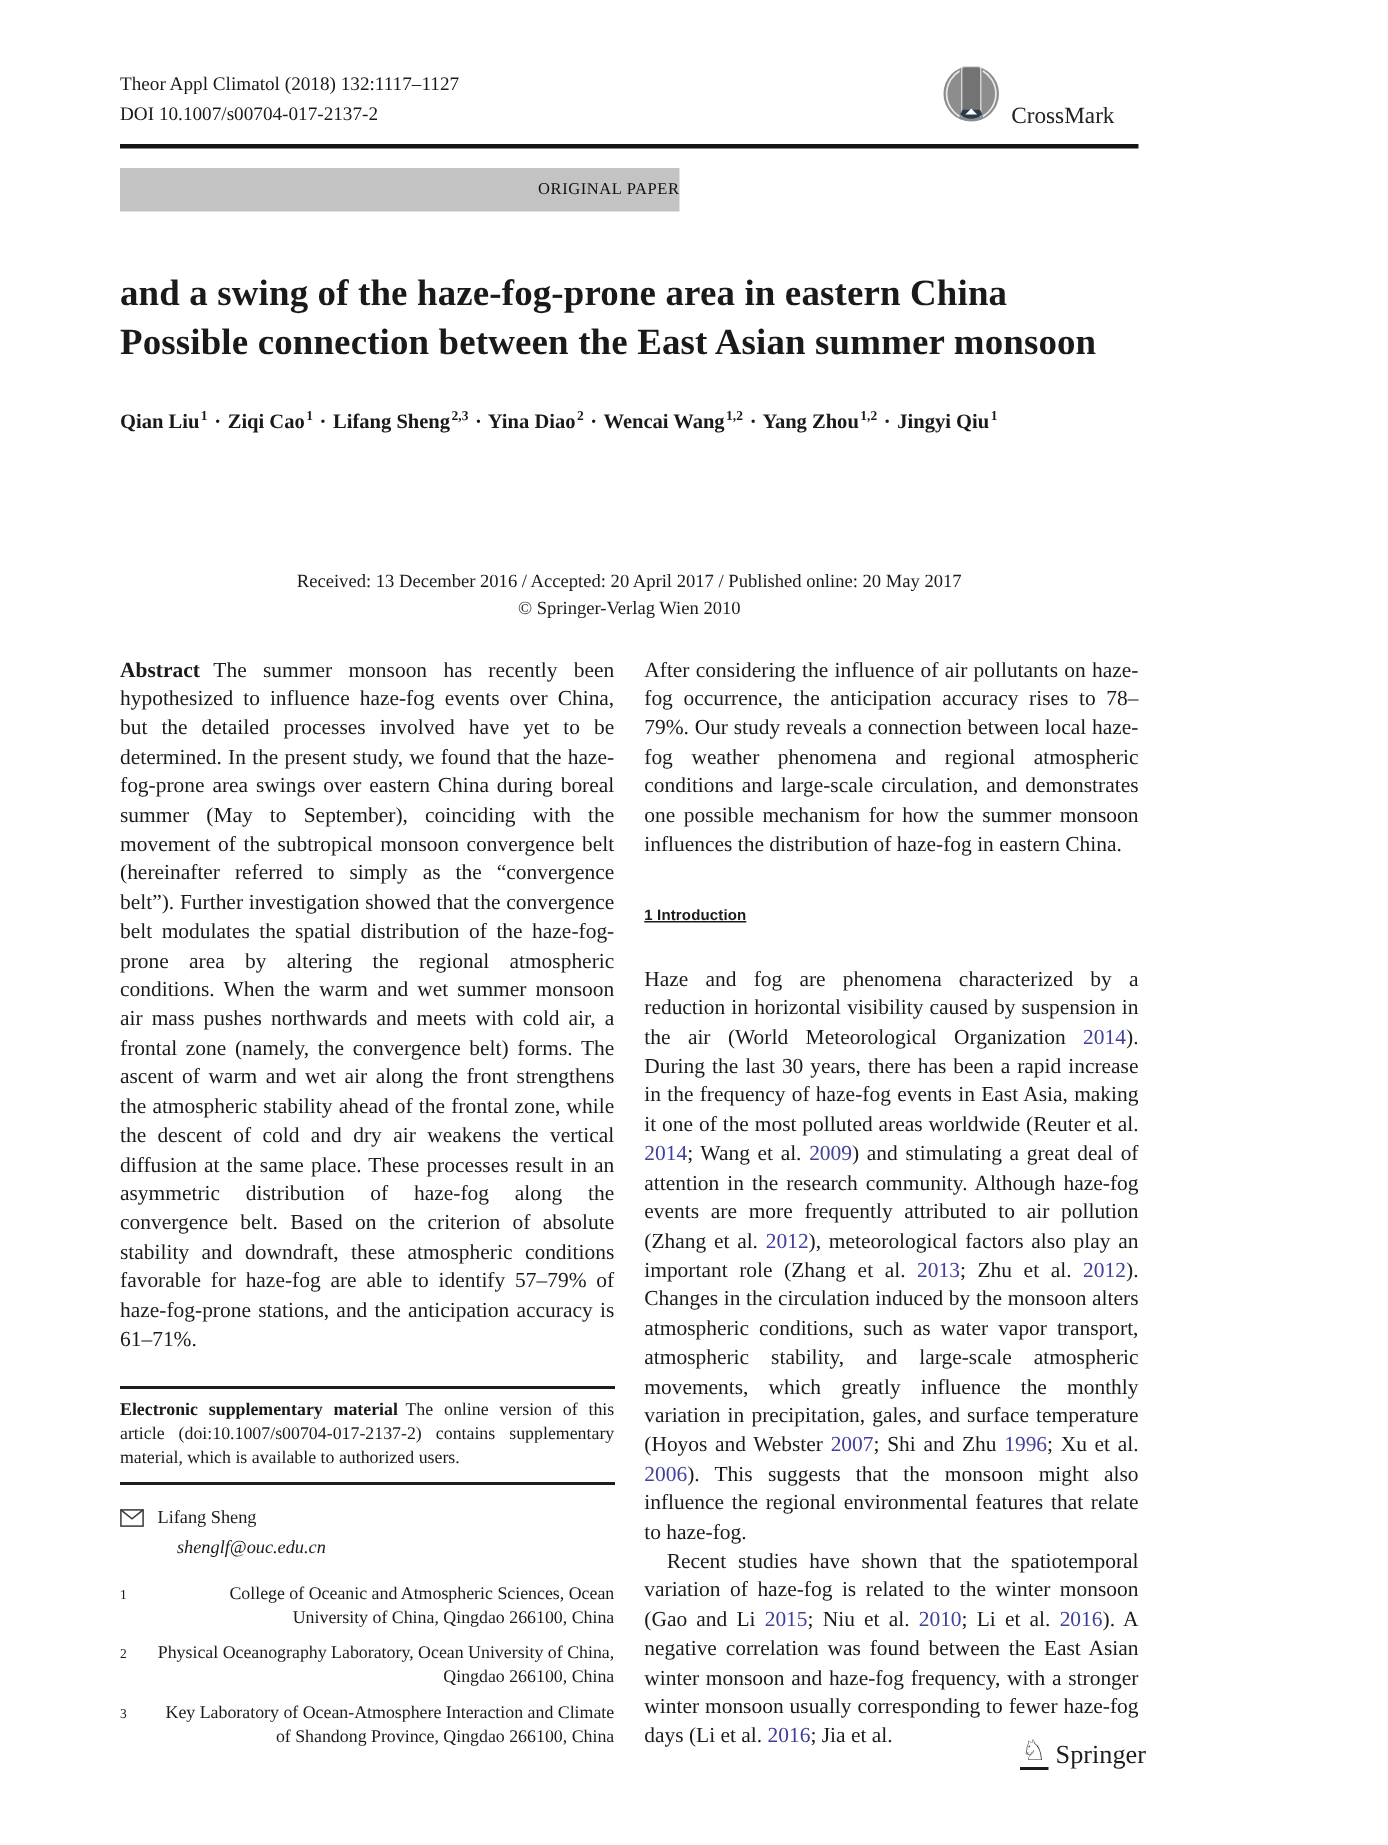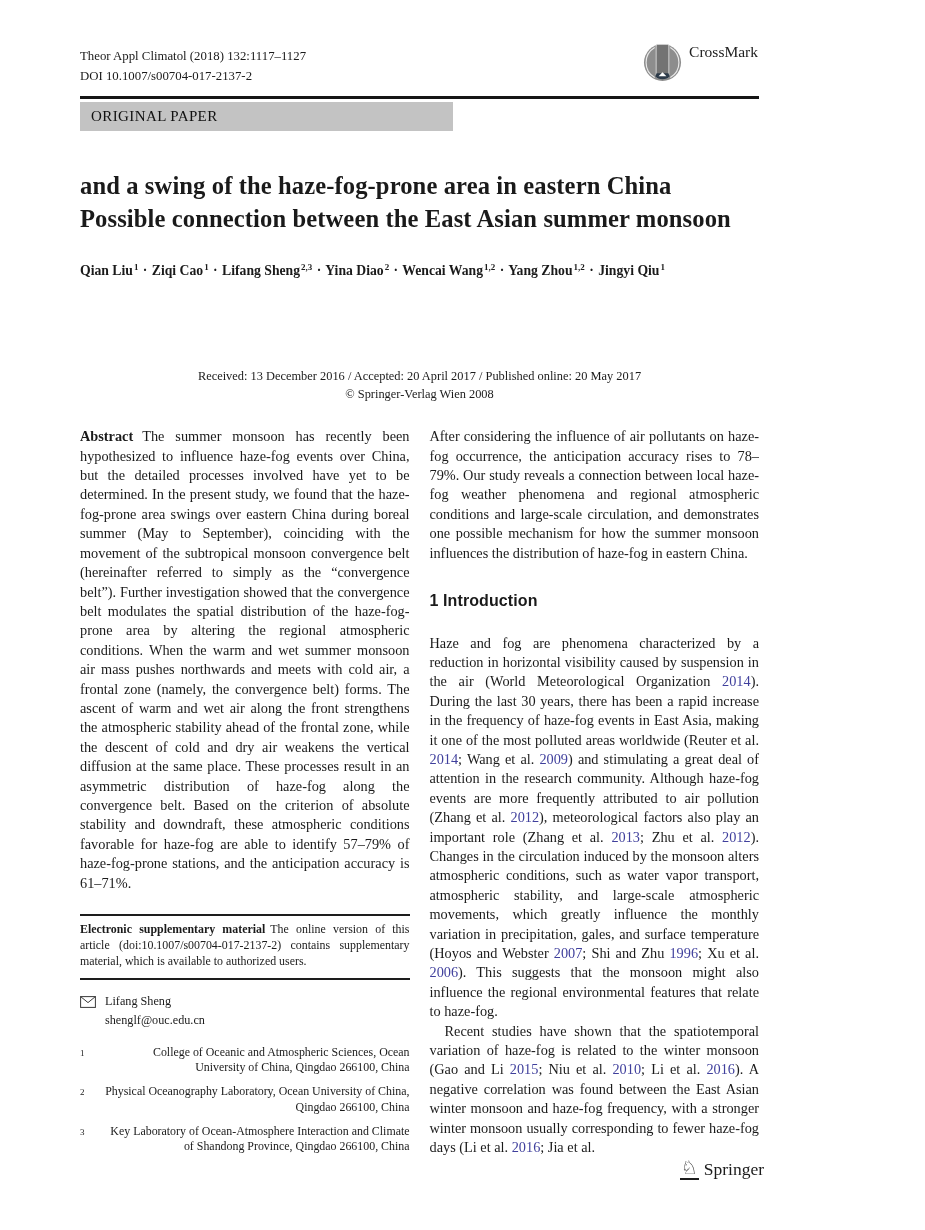--- a/index.html
+++ b/index.html
@@ -10,26 +10,26 @@
   }
   *{margin:0;padding:0;box-sizing:border-box;}
   html,body{background:#ffffff;}
   body{width:925px;height:1230px;overflow:hidden;font-family:"Liberation Serif",serif;color:var(--ink);}
   .page{position:relative;width:838px;height:1230px;}
   .content{padding:0 79px 0 80px;}
 
   
   .masthead{padding-top:47px;display:flex;justify-content:space-between;align-items:flex-start;}
   .journal-meta{font-size:12.8px;line-height:1.55;}
-  .crossmark{display:flex;align-items:flex-start;gap:7px;margin-top:-4px;margin-right:1px;cursor:pointer;}
+  .crossmark{display:flex;align-items:flex-end;gap:7px;margin-top:-4px;margin-right:16px;cursor:pointer;}
   .crossmark-text{font-size:15.5px;color:#222;}
 
   .top-rule{height:3px;background:#151515;margin-top:9px;}
-  .banner{margin-top:3px;width:373px;height:29px;background:var(--banner-gray);
-          font-size:15px;line-height:29px;padding-left:11px;letter-spacing:.4px;color:#111;}
+  .banner{margin-top:13px;width:373px;height:29px;background:var(--banner-gray);
+          font-size:11px;line-height:29px;padding-left:11px;letter-spacing:.4px;color:#111;text-align:right;}
 
   
   .title{margin-top:38px;font-size:24.6px;font-weight:bold;line-height:1.36;letter-spacing:.1px;}
   .title span{display:block;}
   .authors{margin-top:24px;font-size:13.7px;font-weight:bold;line-height:1.62;width:780px;}
   .author-unit{white-space:nowrap;}
   .author-unit sup{font-size:9px;font-weight:bold;margin-left:1px;}
   .author-sep{padding:0 1px;}
 
   
@@ -43,31 +43,31 @@
 
   
   .esm{margin-top:21px;border-top:2px solid #1d1d1d;border-bottom:2px solid #1d1d1d;
        padding:6px 0 8px;font-size:11.9px;line-height:15.9px;text-align:justify;}
   .esm b{margin-right:5px;}
 
   
   .correspondence{margin-top:13px;font-size:12.2px;line-height:16.5px;}
   .corr-row{display:flex;align-items:flex-start;gap:9px;}
   .envelope{margin-top:3px;flex:none;}
-  .email{margin-left:25px;cursor:pointer;}
+  .email{margin-left:38px;cursor:pointer;font-style:italic;}
 
   
   .affiliations{margin-top:16px;font-size:11.9px;line-height:15.7px;}
   .affiliation{display:flex;margin-bottom:8px;text-align:left;}
   .affiliation .num{flex:none;width:22px;font-size:9px;padding-top:1px;}
   .affiliation .text{flex:1;text-align:right;}
 
   
-  .section-heading{margin-top:28px;font-size:16px;font-weight:bold;
-                   font-family:"Liberation Sans",sans-serif;letter-spacing:.1px;}
+  .section-heading{margin-top:28px;font-size:10px;font-weight:bold;
+                   font-family:"Liberation Sans",sans-serif;letter-spacing:.1px;text-decoration:underline;}
   .intro-p1{margin-top:23px;}
   .intro-p2{text-indent:15px;}
 
   
   .footer{position:absolute;right:74px;bottom:50px;}
   .springer{display:flex;align-items:flex-end;gap:5px;font-size:17.5px;color:#1c1c1c;}
   .knight-icon{font-size:19px;line-height:1;border-bottom:2px solid #1c1c1c;padding:0 1px 1px 1px;}
 </style>
 </head>
 <body>
@@ -101,21 +101,21 @@
 
     <h1 class="title">
       <span>and a swing of the haze-fog-prone area in eastern China</span>
       <span>Possible connection between the East Asian summer monsoon</span>
     </h1>
 
     <div class="authors"><span class="author-unit"><span>Qian Liu</span><sup>1</sup><span class="author-sep"> ·</span></span> <span class="author-unit"><span>Ziqi Cao</span><sup>1</sup><span class="author-sep"> ·</span></span> <span class="author-unit"><span>Lifang Sheng</span><sup>2,3</sup><span class="author-sep"> ·</span></span> <span class="author-unit"><span>Yina Diao</span><sup>2</sup><span class="author-sep"> ·</span></span> <span class="author-unit"><span>Wencai Wang</span><sup>1,2</sup><span class="author-sep"> ·</span></span> <span class="author-unit"><span>Yang Zhou</span><sup>1,2</sup><span class="author-sep"> ·</span></span> <span class="author-unit"><span>Jingyi Qiu</span><sup>1</sup></span> </div>
 
     <div class="dates-block">
       <div>Received: 13 December 2016 / Accepted: 20 April 2017 / Published online: 20 May 2017</div>
-      <div>© Springer-Verlag Wien 2008</div>
+      <div>© Springer-Verlag Wien 2010</div>
     </div>
 
     <div class="columns">
 
       <div class="col">
         <p><b class="abstract-label">Abstract</b><span>The summer monsoon has recently been hypothesized to influence haze-fog events over China, but the detailed processes involved have yet to be determined. In the present study, we found that the haze-fog-prone area swings over eastern China during boreal summer (May to September), coinciding with the movement of the subtropical monsoon convergence belt (hereinafter referred to simply as the “convergence belt”). Further investigation showed that the convergence belt modulates the spatial distribution of the haze-fog-prone area by altering the regional atmospheric conditions. When the warm and wet summer monsoon air mass pushes northwards and meets with cold air, a frontal zone (namely, the convergence belt) forms. The ascent of warm and wet air along the front strengthens the atmospheric stability ahead of the frontal zone, while the descent of cold and dry air weakens the vertical diffusion at the same place. These processes result in an asymmetric distribution of haze-fog along the convergence belt. Based on the criterion of absolute stability and downdraft, these atmospheric conditions favorable for haze-fog are able to identify 57–79% of haze-fog-prone stations, and the anticipation accuracy is 61–71%.</span></p>
 
         <div class="esm">
           <b>Electronic supplementary material</b><span>The online version of this article (doi:10.1007/s00704-017-2137-2) contains supplementary material, which is available to authorized users.</span>
         </div>

